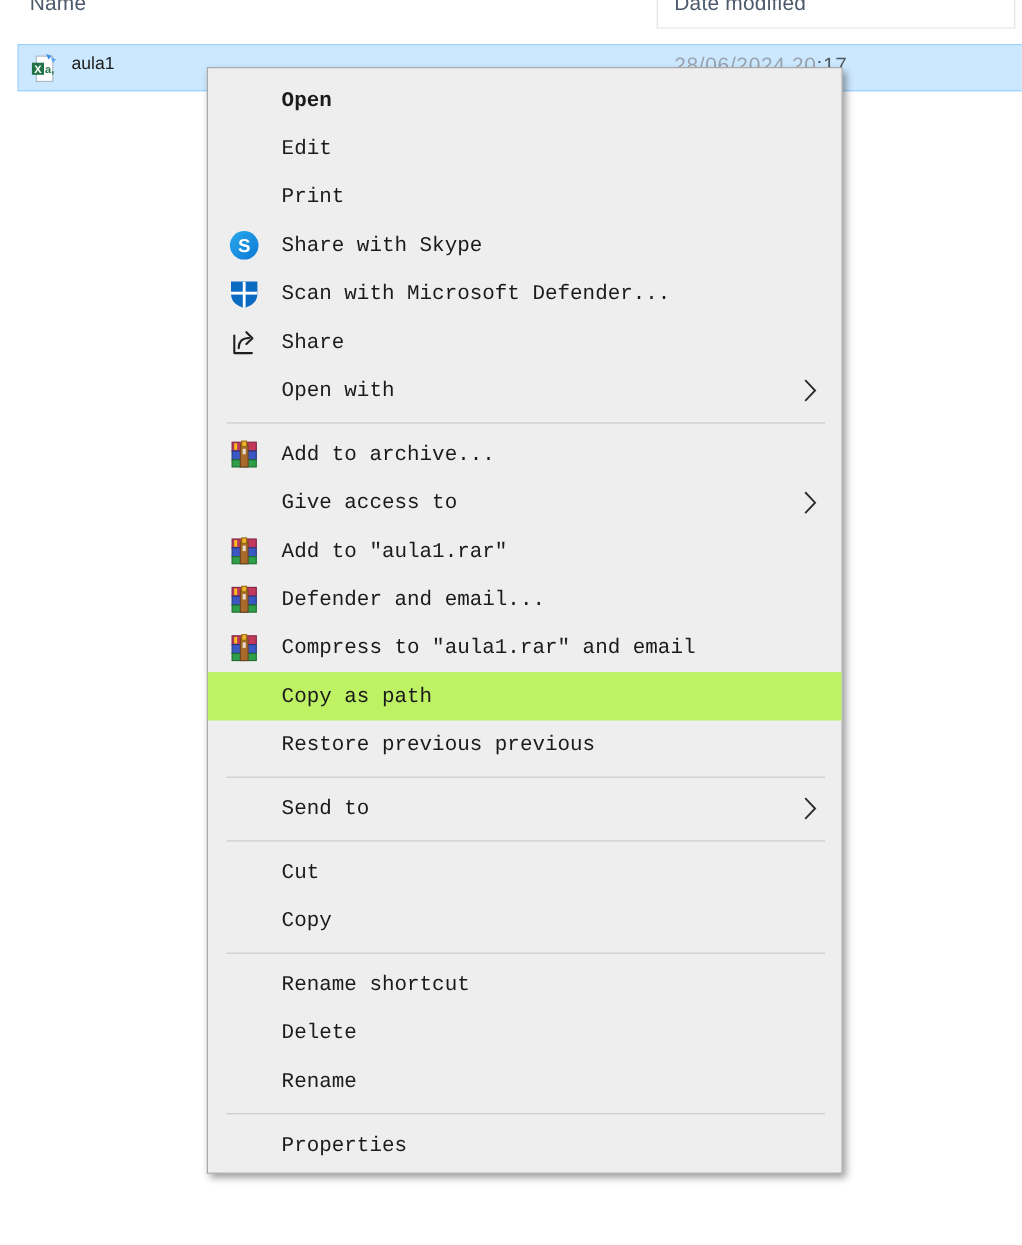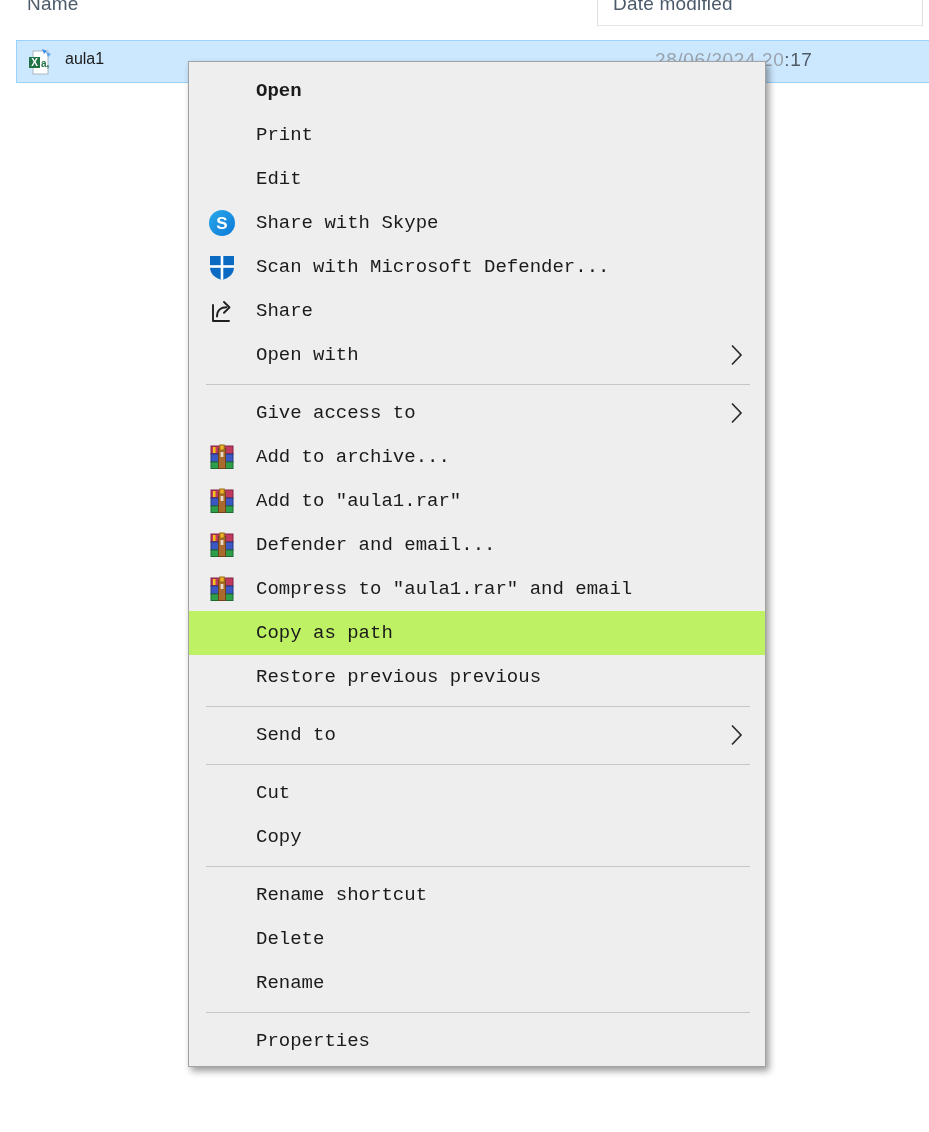--- a/index.html
+++ b/index.html
@@ -21,21 +21,21 @@
   .col-vsep.s2{left:922px;}
   .col-underline{position:absolute;left:597px;top:25px;width:325px;height:1px;background:#e6e6e6;}
   
   .file-row{
     position:absolute;left:16px;top:40px;width:913px;height:43px;
     background:#cce8ff;border:1px solid #99d1ff;border-right:none;
     box-sizing:border-box;z-index:1;
   }
   .file-icon{position:absolute;left:10px;top:7px;width:26px;height:28px;}
   .file-name{position:absolute;left:48px;top:9px;font-size:16px;color:#1b1b1b;white-space:nowrap;}
-  .file-date{position:absolute;left:596px;top:8px;font-size:19px;letter-spacing:.6px;white-space:nowrap;margin-left:42px;}
+  .file-date{position:absolute;left:596px;top:8px;font-size:19px;letter-spacing:.6px;white-space:nowrap;}
   .file-date .dim{color:#9aa3ad;}
   .file-date .dark{color:#4f5a64;}
   
   .context-menu{
     position:absolute;left:188px;top:61px;width:576px;
     background:#eeeeee;border:1px solid #a3a3a3;
     box-shadow:3px 4px 7px rgba(0,0,0,0.40);
     padding:7px 0 3px 0;z-index:10;
   }
   .menu-item{
@@ -78,25 +78,25 @@
   <span class="file-date"><span class="dim">28/06/2024 20</span><span class="dark">:17</span></span>
 </div>
 
 <div class="context-menu" id="context-menu">
     <div class="menu-item bold">
       <span class="mi-icon"></span>
       <span class="mi-label">Open</span>
     </div>
     <div class="menu-item">
       <span class="mi-icon"></span>
+      <span class="mi-label">Edit</span>
+    </div>
+    <div class="menu-item">
+      <span class="mi-icon"></span>
       <span class="mi-label">Print</span>
-    </div>
-    <div class="menu-item">
-      <span class="mi-icon"></span>
-      <span class="mi-label">Edit</span>
     </div>
     <div class="menu-item">
       <span class="mi-icon">
         <svg width="28" height="28" viewBox="0 0 28 28">
       <defs>
             <linearGradient id="skg" x1="0" y1="0" x2="1" y2="1">
         <stop offset="0" stop-color="#29a9ea"></stop>
               <stop offset="1" stop-color="#0d78d7"></stop>
       </linearGradient>
           </defs>
@@ -139,54 +139,54 @@
       <span class="mi-chevron">
         <svg width="13" height="23" viewBox="0 0 13 23" fill="none" stroke="#2b2b2b" stroke-width="1.7">
       <polyline points="2,2 11,11.5 2,21"></polyline>
     </svg>
       </span>
     </div>
     <div class="menu-sep">
       <div class="line"></div>
     </div>
     <div class="menu-item">
+      <span class="mi-icon">
+        <svg width="28" height="28" viewBox="0 0 28 28">
+      <rect x="3" y="3" width="22" height="8" fill="#c13a5e" stroke="#7e2340" stroke-width="1"></rect>
+      <rect x="5" y="4" width="2.5" height="6" fill="#f4c518"></rect>
+      <rect x="3" y="11" width="22" height="8" fill="#3b57c4" stroke="#26377e" stroke-width="1"></rect>
+      <rect x="3" y="19" width="22" height="6.5" fill="#2f9e4a" stroke="#1d6b30" stroke-width="1"></rect>
+      <rect x="10.5" y="5.5" width="7" height="20" fill="#a86a2d" stroke="#6e421a" stroke-width="1"></rect>
+      <rect x="11.8" y="2" width="4.4" height="5" fill="#f0b429" stroke="#916a12" stroke-width="1"></rect>
+      <rect x="12.6" y="9" width="2.8" height="5" fill="#e7dbc8"></rect>
+    </svg>
+      </span>
+      <span class="mi-label">Add to archive...</span>
+    </div>
+    <div class="menu-item">
       <span class="mi-icon"></span>
       <span class="mi-label">Give access to</span>
       <span class="mi-chevron">
         <svg width="13" height="23" viewBox="0 0 13 23" fill="none" stroke="#2b2b2b" stroke-width="1.7">
       <polyline points="2,2 11,11.5 2,21"></polyline>
     </svg>
       </span>
     </div>
     <div class="menu-item">
       <span class="mi-icon">
         <svg width="28" height="28" viewBox="0 0 28 28">
       <rect x="3" y="3" width="22" height="8" fill="#c13a5e" stroke="#7e2340" stroke-width="1"></rect>
       <rect x="5" y="4" width="2.5" height="6" fill="#f4c518"></rect>
       <rect x="3" y="11" width="22" height="8" fill="#3b57c4" stroke="#26377e" stroke-width="1"></rect>
       <rect x="3" y="19" width="22" height="6.5" fill="#2f9e4a" stroke="#1d6b30" stroke-width="1"></rect>
       <rect x="10.5" y="5.5" width="7" height="20" fill="#a86a2d" stroke="#6e421a" stroke-width="1"></rect>
       <rect x="11.8" y="2" width="4.4" height="5" fill="#f0b429" stroke="#916a12" stroke-width="1"></rect>
       <rect x="12.6" y="9" width="2.8" height="5" fill="#e7dbc8"></rect>
     </svg>
       </span>
-      <span class="mi-label">Add to archive...</span>
-    </div>
-    <div class="menu-item">
-      <span class="mi-icon">
-        <svg width="28" height="28" viewBox="0 0 28 28">
-      <rect x="3" y="3" width="22" height="8" fill="#c13a5e" stroke="#7e2340" stroke-width="1"></rect>
-      <rect x="5" y="4" width="2.5" height="6" fill="#f4c518"></rect>
-      <rect x="3" y="11" width="22" height="8" fill="#3b57c4" stroke="#26377e" stroke-width="1"></rect>
-      <rect x="3" y="19" width="22" height="6.5" fill="#2f9e4a" stroke="#1d6b30" stroke-width="1"></rect>
-      <rect x="10.5" y="5.5" width="7" height="20" fill="#a86a2d" stroke="#6e421a" stroke-width="1"></rect>
-      <rect x="11.8" y="2" width="4.4" height="5" fill="#f0b429" stroke="#916a12" stroke-width="1"></rect>
-      <rect x="12.6" y="9" width="2.8" height="5" fill="#e7dbc8"></rect>
-    </svg>
-      </span>
       <span class="mi-label">Add to "aula1.rar"</span>
     </div>
     <div class="menu-item">
       <span class="mi-icon">
         <svg width="28" height="28" viewBox="0 0 28 28">
       <rect x="3" y="3" width="22" height="8" fill="#c13a5e" stroke="#7e2340" stroke-width="1"></rect>
       <rect x="5" y="4" width="2.5" height="6" fill="#f4c518"></rect>
       <rect x="3" y="11" width="22" height="8" fill="#3b57c4" stroke="#26377e" stroke-width="1"></rect>
       <rect x="3" y="19" width="22" height="6.5" fill="#2f9e4a" stroke="#1d6b30" stroke-width="1"></rect>
       <rect x="10.5" y="5.5" width="7" height="20" fill="#a86a2d" stroke="#6e421a" stroke-width="1"></rect>

